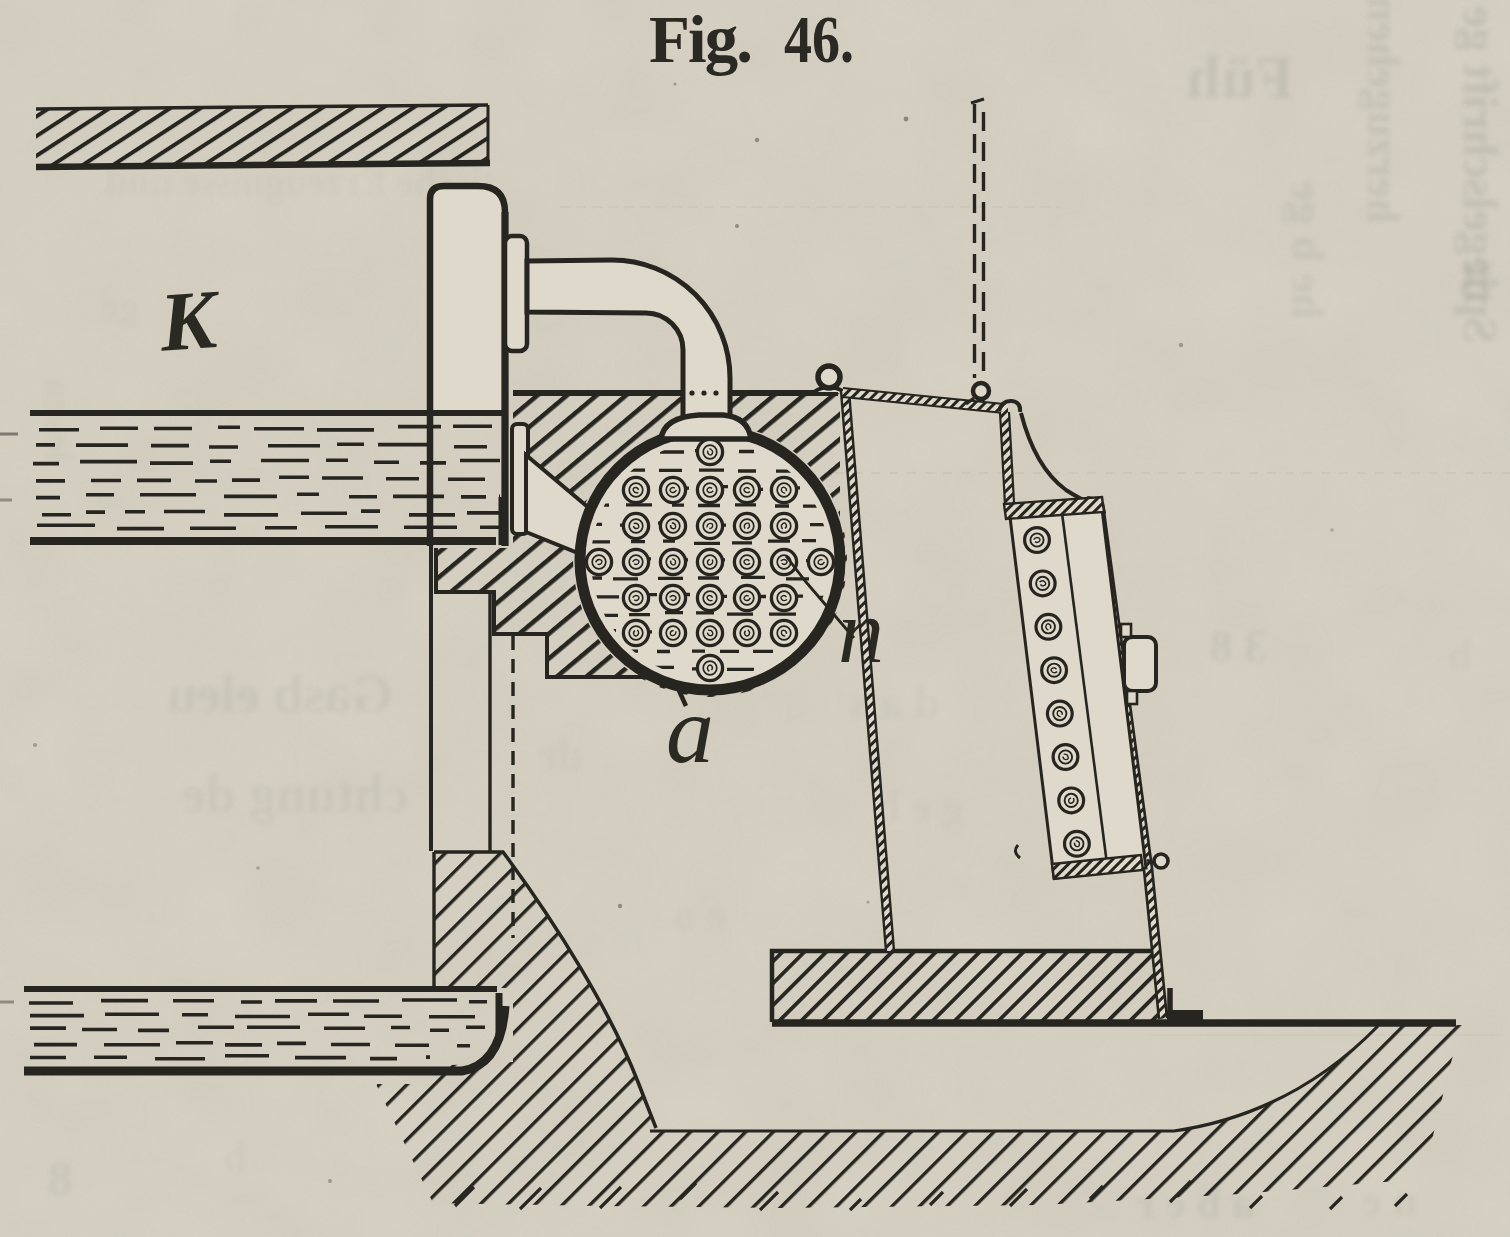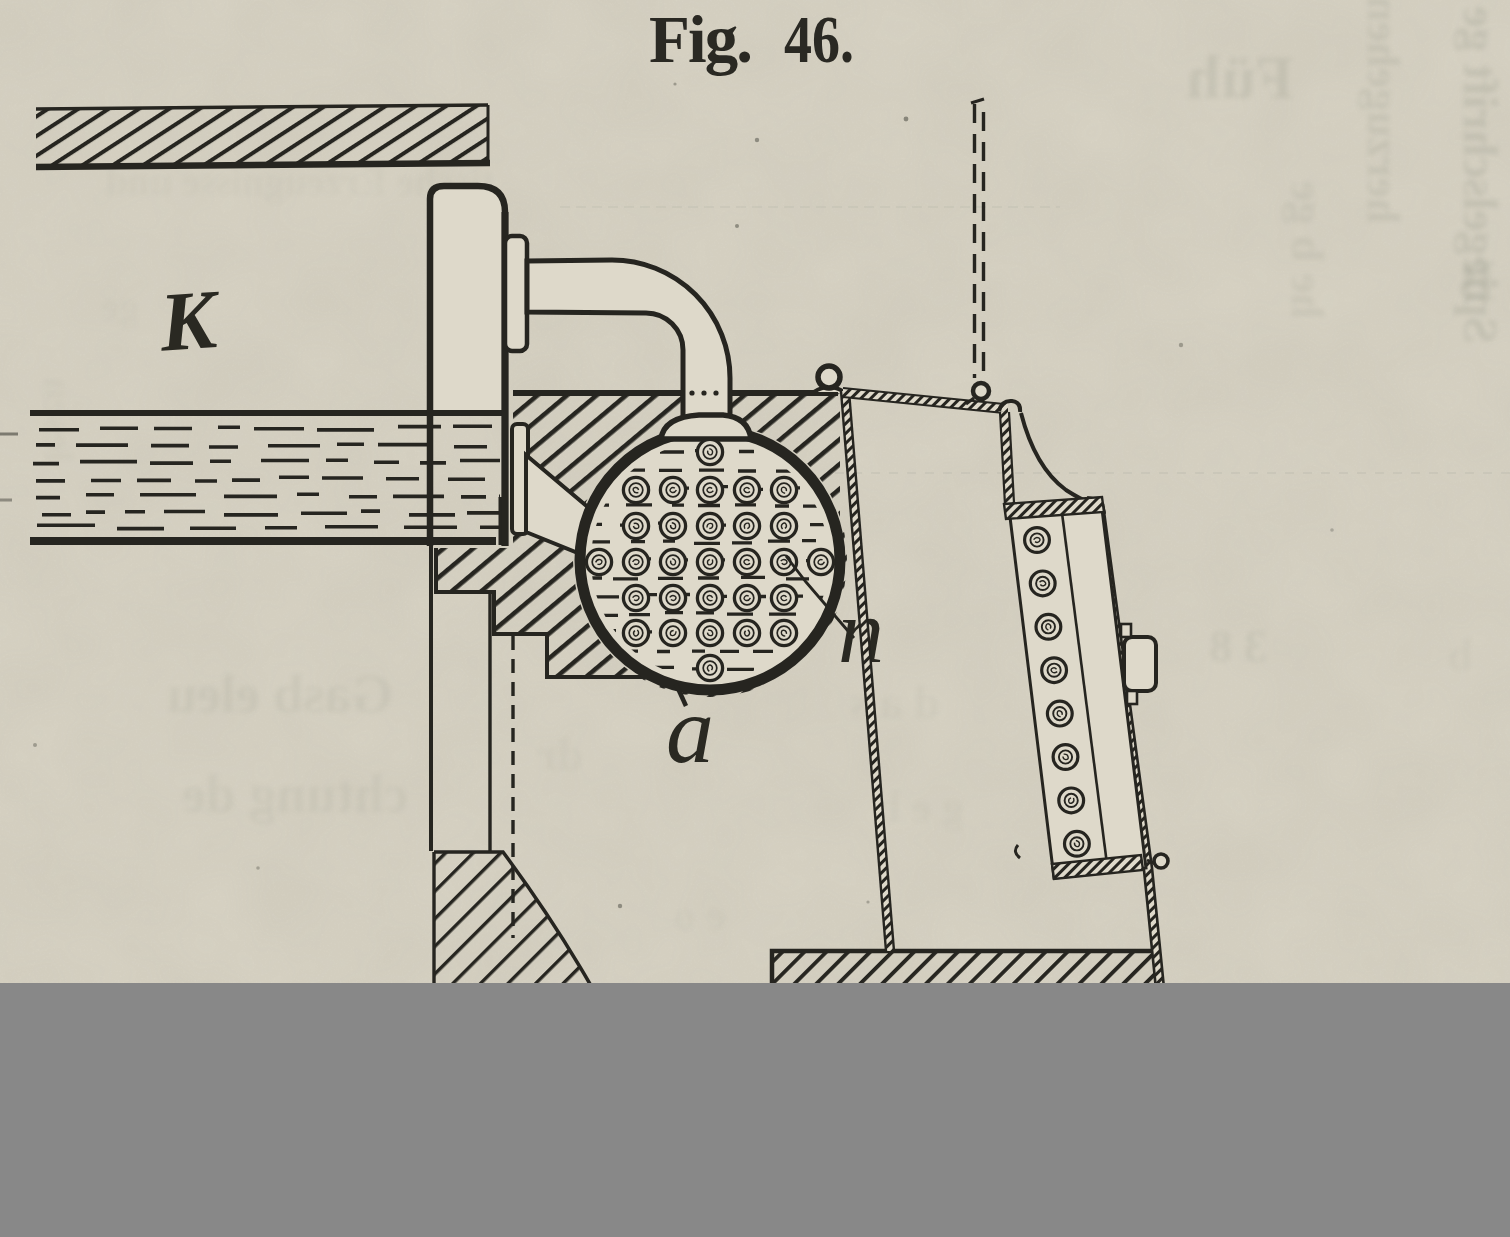--- a/index.html
+++ b/index.html
@@ -1,14 +1,14 @@
 <!DOCTYPE html>
 <html><head><meta charset="utf-8"><style>
 html,body{margin:0;padding:0;background:#888;}
-#page{width:1510px;height:983px;position:relative;overflow:hidden;font-family:"Liberation Serif",serif;}
+#page{width:1510px;height:1237px;position:relative;overflow:hidden;font-family:"Liberation Serif",serif;}
 </style></head><body>
 <div id="page">
 <svg width="1510" height="1237" viewBox="0 0 1510 1237">
 <defs>
 <pattern id="hstrip" width="16.5" height="16.5" patternUnits="userSpaceOnUse" patternTransform="rotate(57)">
           <rect width="16.5" height="16.5" fill="none"></rect>
           <rect width="4.0" height="16.5" fill="#262520"></rect>
         </pattern>
 <pattern id="hmason" width="19" height="19" patternUnits="userSpaceOnUse" patternTransform="rotate(50)">
           <rect width="19" height="19" fill="none"></rect>

